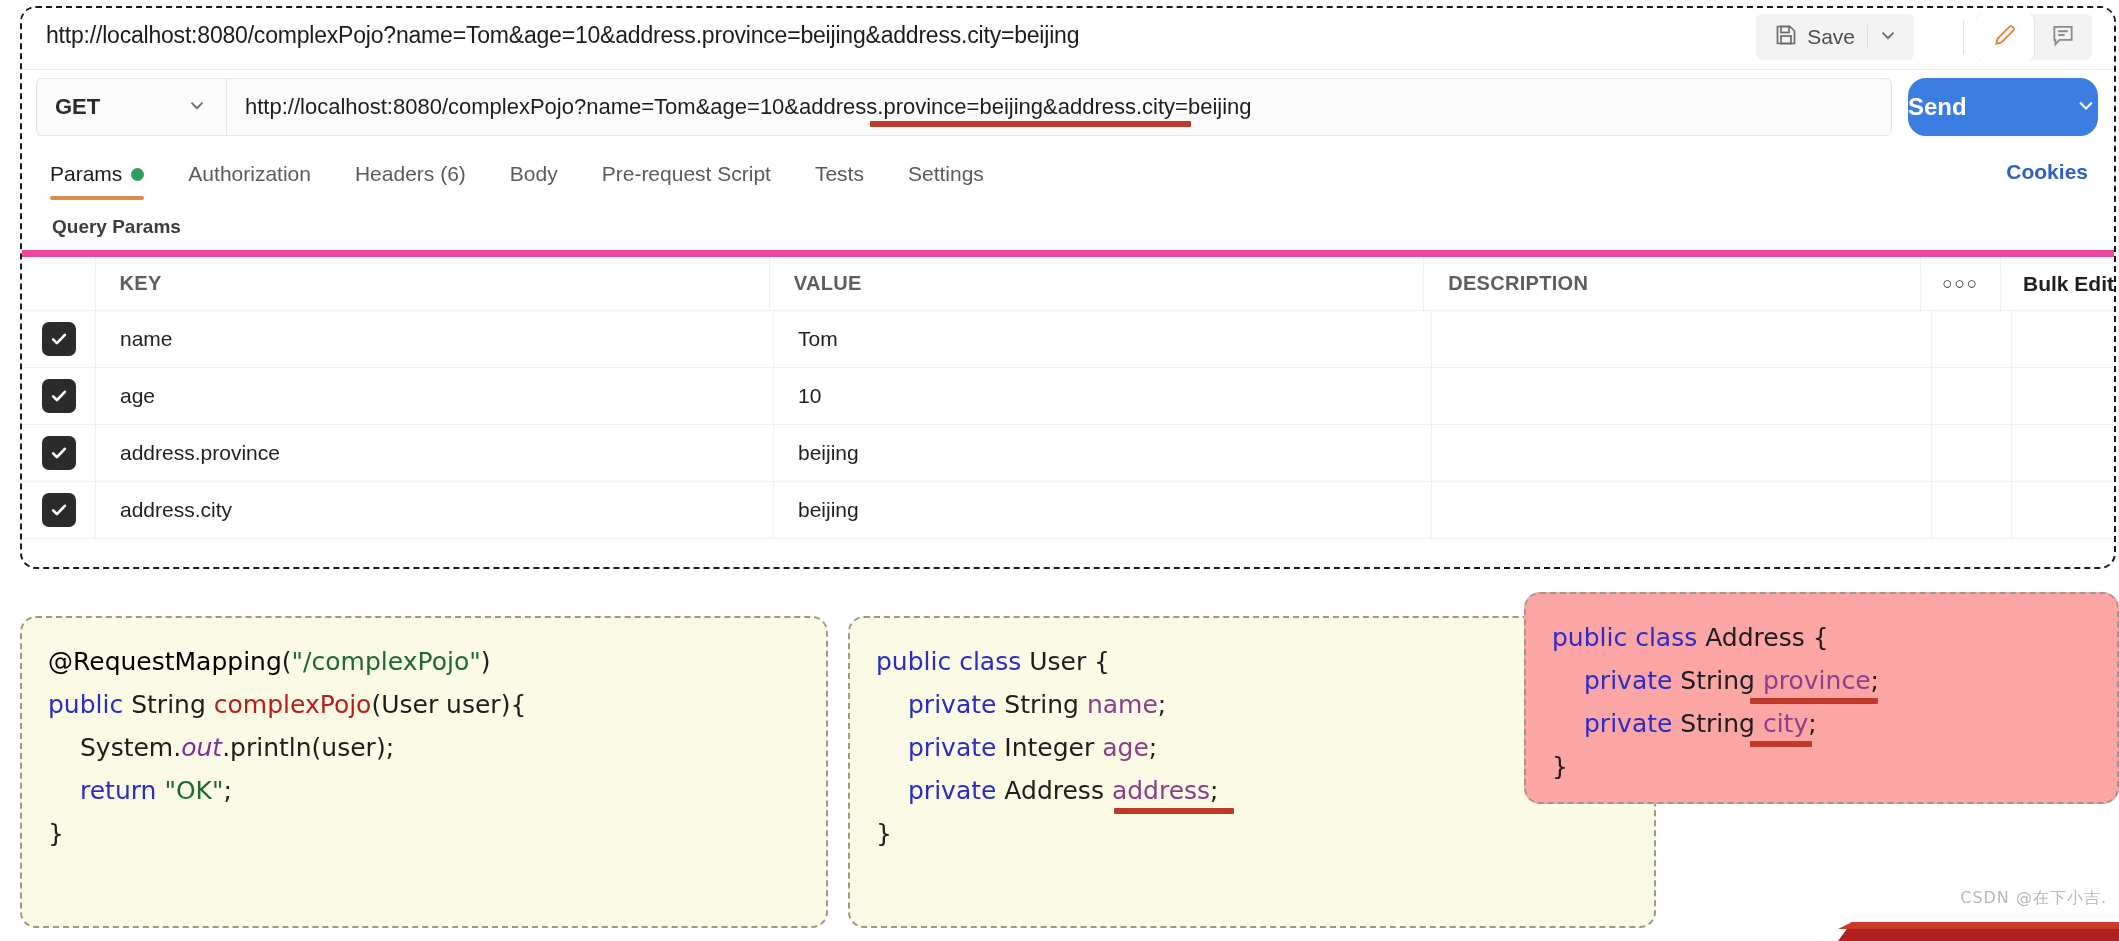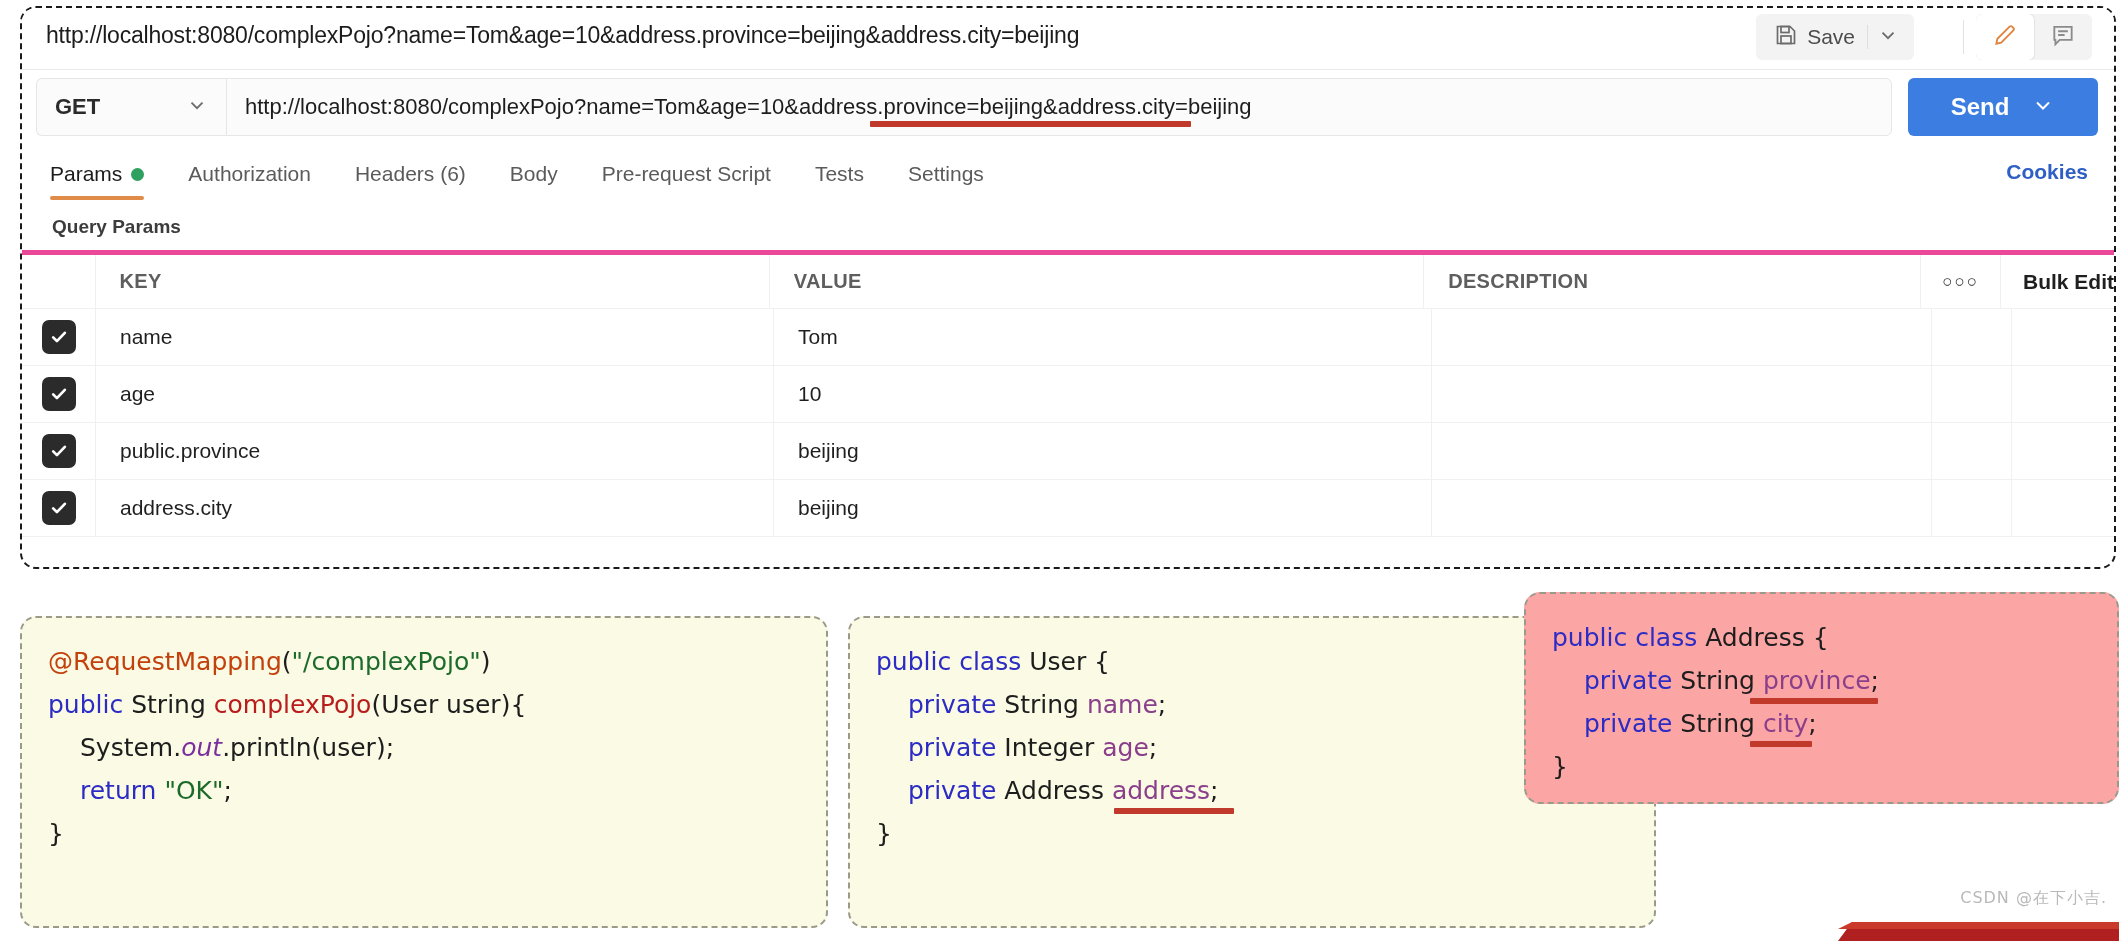--- a/index.html
+++ b/index.html
@@ -64,21 +64,21 @@
     flex:1; height:58px; background:#fbfbfb; border:1px solid #e6e6e6;
     border-radius:0 6px 6px 0; display:flex; align-items:center; padding:0 18px;
     position:relative;
   }
   .url-box .u{ font-size:22px; color:#1d1d1d; white-space:nowrap; }
   .ul-mark{ position:absolute; height:6px; background:#c0392b; bottom:8px; border-radius:1px;}
   .ul-province{ left:643px; width:192px; }
   .ul-city{ left:832px; width:132px; }
   .send-btn{
     margin-left:16px; width:190px; height:58px; background:#3b7de0;
-    border-radius:6px; display:flex; align-items:center; justify-content:center; gap:22px;
+    border-radius:18px; display:flex; align-items:center; justify-content:space-between; gap:22px;
     cursor:pointer;
   }
   .send-btn .s{ color:#fff; font-size:24px; font-weight:700; }
 
   
   .pm-tabs{
     position:relative; height:56px; display:flex; align-items:center;
     padding-left:28px; gap:0;
   }
   .tab{
@@ -92,21 +92,21 @@
     background:#e08c48; border-radius:2px;
   }
   .dot{ width:13px; height:13px; border-radius:50%; background:#2fa05f; display:inline-block; }
   .cookies-link{
     position:absolute; right:26px; top:14px; font-size:21px; color:#2d5fc4; font-weight:600; cursor:pointer;
   }
 
   
   .qp-label{ padding:14px 0 12px 30px; font-size:19px; color:#3c3c3c; font-weight:600;}
 
-  .tbl{ width:100%; border-top:5px solid #ec4899; }
+  .tbl{ width:100%; border-top:7px solid #ec4899; }
   .tbl-row{ display:flex; height:57px; border-bottom:1px solid #f0f0f0; align-items:center; }
   .tbl-head{ height:54px; background:#fff; }
   .c-check{ width:74px; display:flex; align-items:center; justify-content:center; height:100%; border-right:1px solid #f0f0f0;}
   .c-key{ width:678px; padding-left:24px; height:100%; display:flex; align-items:center; border-right:1px solid #f0f0f0;}
   .c-val{ width:658px; padding-left:24px; height:100%; display:flex; align-items:center; border-right:1px solid #f0f0f0;}
   .c-desc{ width:500px; padding-left:24px; height:100%; display:flex; align-items:center; border-right:1px solid #f0f0f0;}
   .c-dots{ width:80px; display:flex; align-items:center; justify-content:center; height:100%; border-right:1px solid #f0f0f0;}
   .c-bulk{ flex:1; padding-left:22px; height:100%; display:flex; align-items:center;}
   .th{ font-size:20px; color:#5e5e5e; font-weight:600; letter-spacing:.3px;}
   .td{ font-size:21px; color:#1f1f1f; }
@@ -125,21 +125,21 @@
     border-radius:16px; padding:22px 26px;
     font-family:"DejaVu Sans", sans-serif; font-size:25px; line-height:1.72;
     color:#1d1d1d; white-space:nowrap;
   }
   .code-1{ left:20px;  top:616px; width:808px; height:312px; }
   .code-2{ left:848px; top:616px; width:808px; height:312px; }
   .code-3{ left:1524px; top:592px; width:595px; height:212px; background:#fca5a5; z-index:3;}
   .ln{ position:relative; }
   .ind{ padding-left:32px; }
   .kw{ color:#2c2cc4; }
-  .ann{ color:#c2410c; }
+  .ann{ color:#000000; }
   .str{ color:#1d6b2b; }
   .mth{ color:#b91c1c; }
   .fld{ color:#8a3f8a; }
   .ital{ font-style:italic; color:#7b2f9e; }
   .cls{ color:#1d1d1d; }
   .redline{ position:absolute; height:6px; background:#c0392b; border-radius:1px; bottom:2px; }
 
   
   .watermark{
     position:absolute; right:12px; bottom:32px; font-size:16px; color:#b9b9b9;
@@ -324,21 +324,21 @@
 
       <div class="tbl-row">
         <div class="c-check">
           <span class="cbx">
             <svg width="20" height="20" viewBox="0 0 24 24" fill="none" stroke="#ffffff" stroke-width="3.2" stroke-linecap="round" stroke-linejoin="round">
                 <path d="M5 12.5l4.5 4.5L19 7"></path>
               </svg>
           </span>
         </div>
         <div class="c-key">
-            <span class="td">public.province</span>
+            <span class="td">address.province</span>
           </div>
         <div class="c-val">
             <span class="td">beijing</span>
           </div>
         <div class="c-desc">
             <span class="td"></span>
           </div>
         <div class="c-dots"></div>
         <div class="c-bulk"></div>
       </div>

